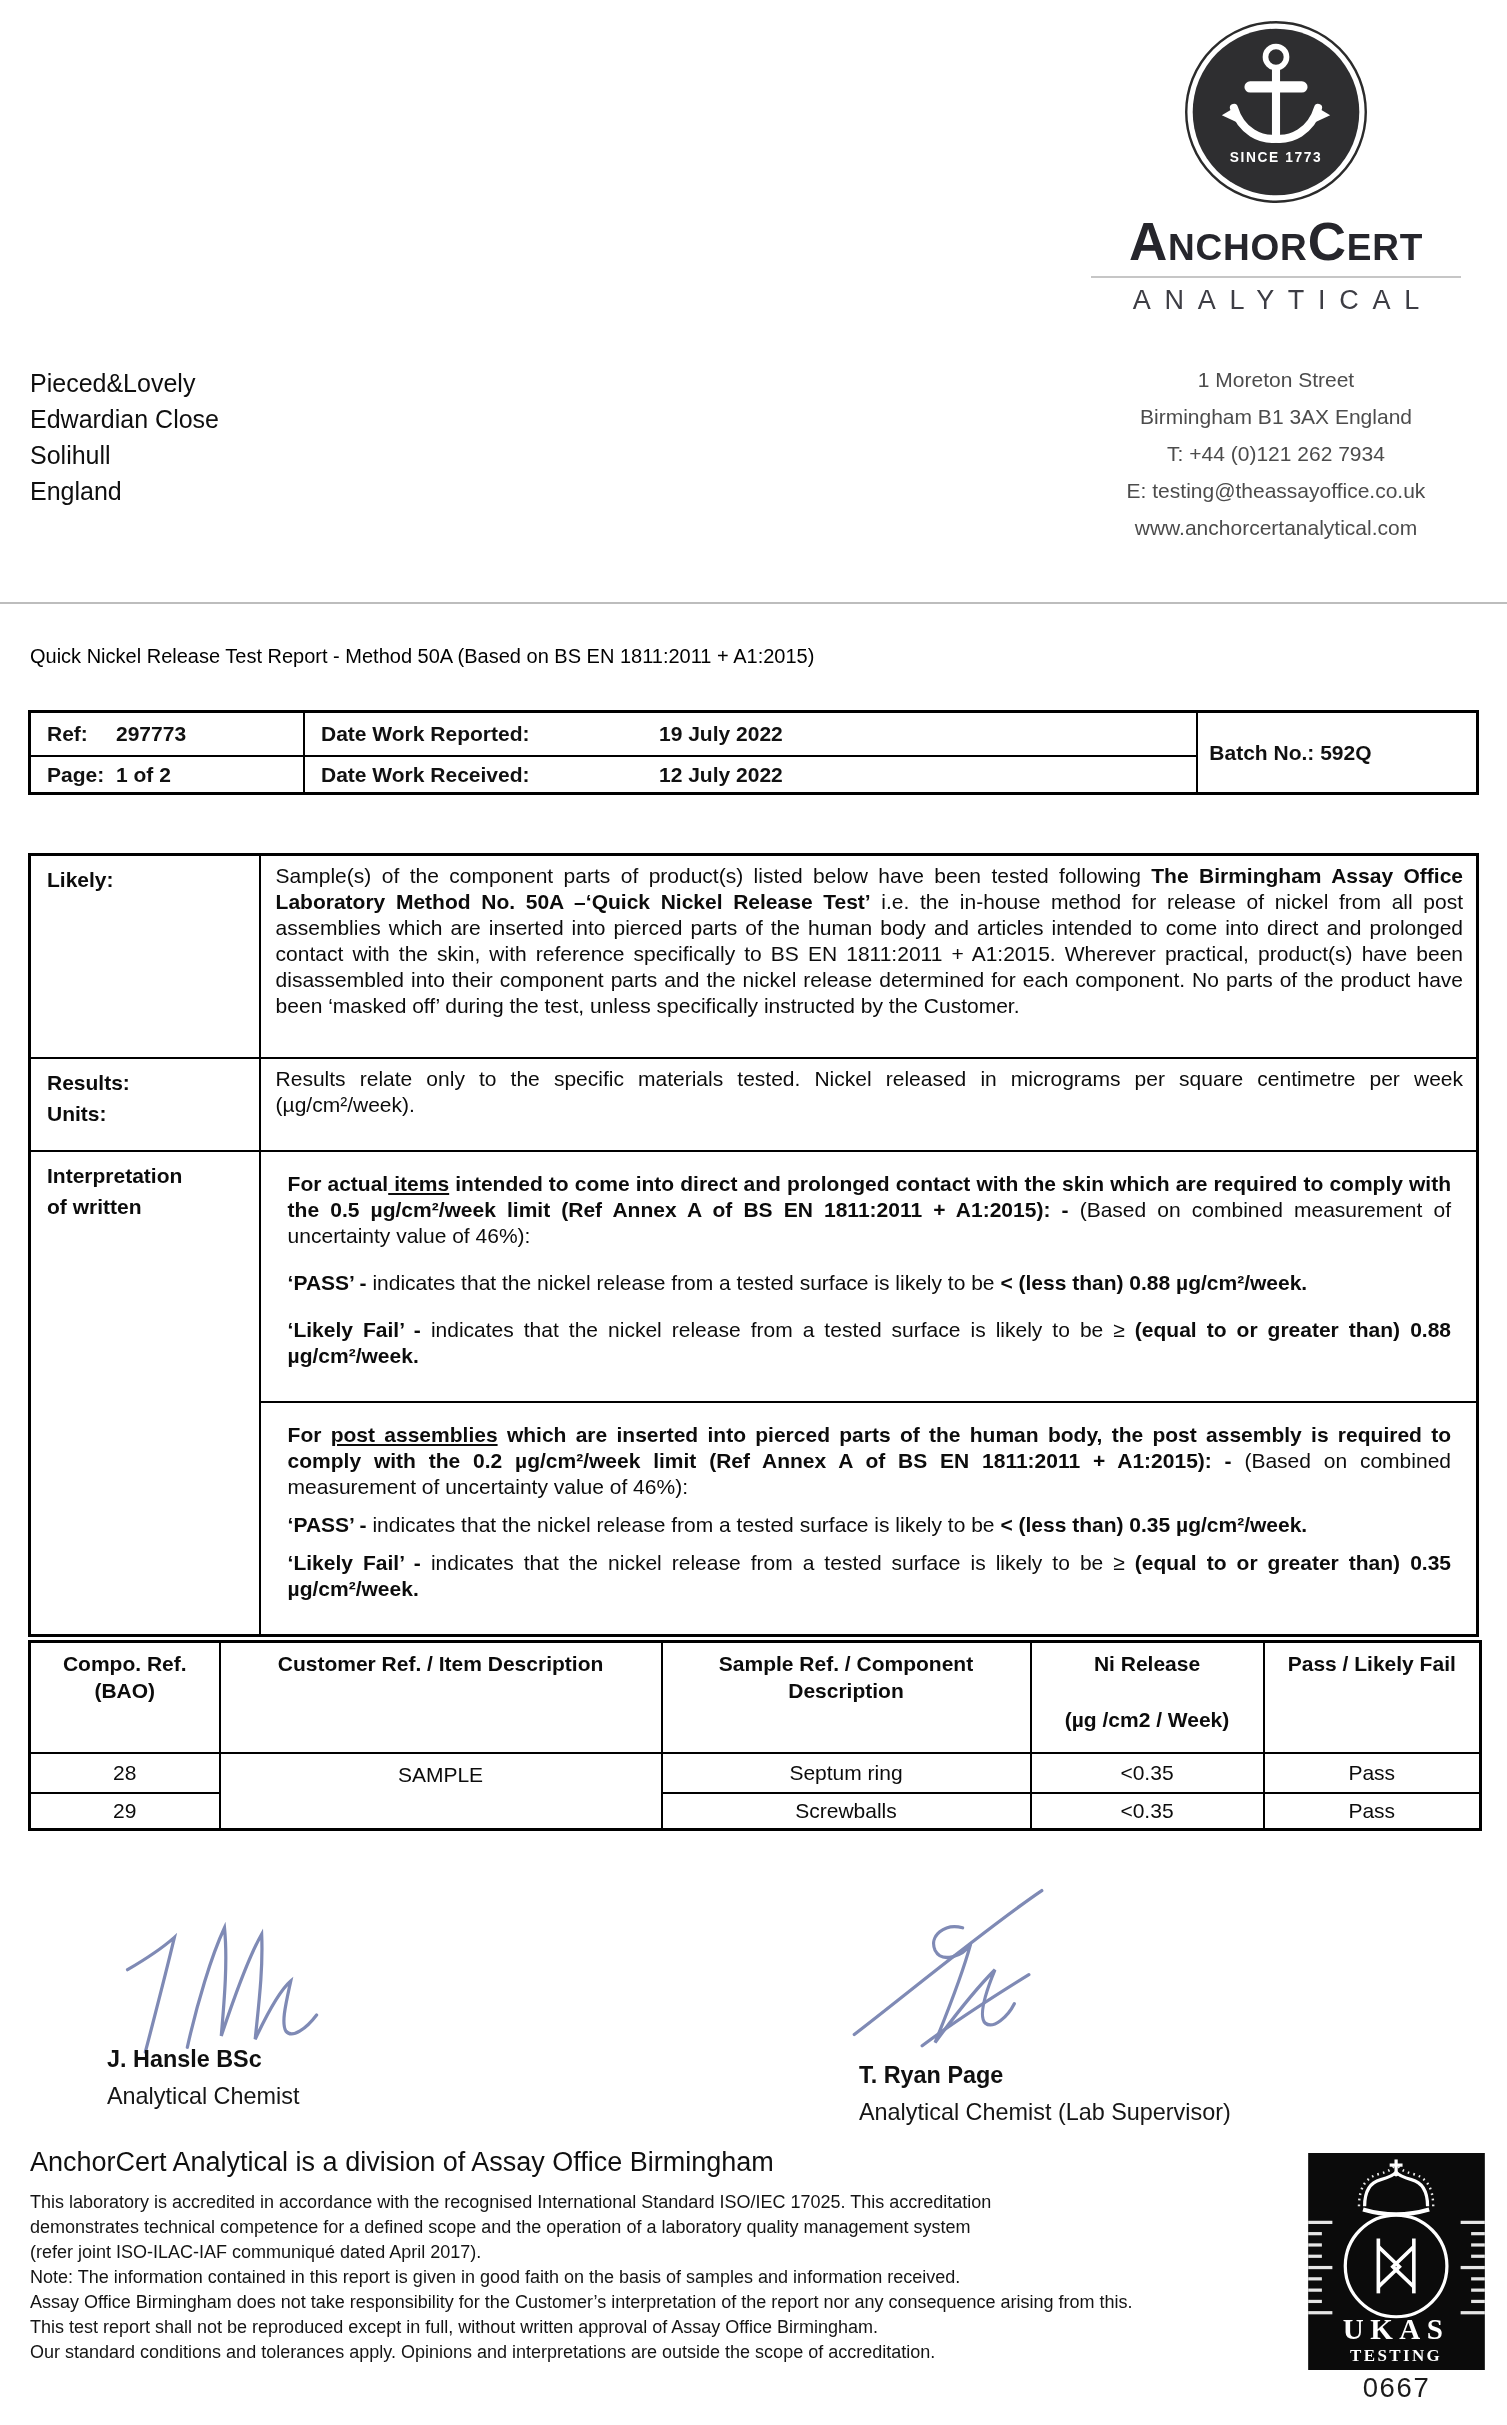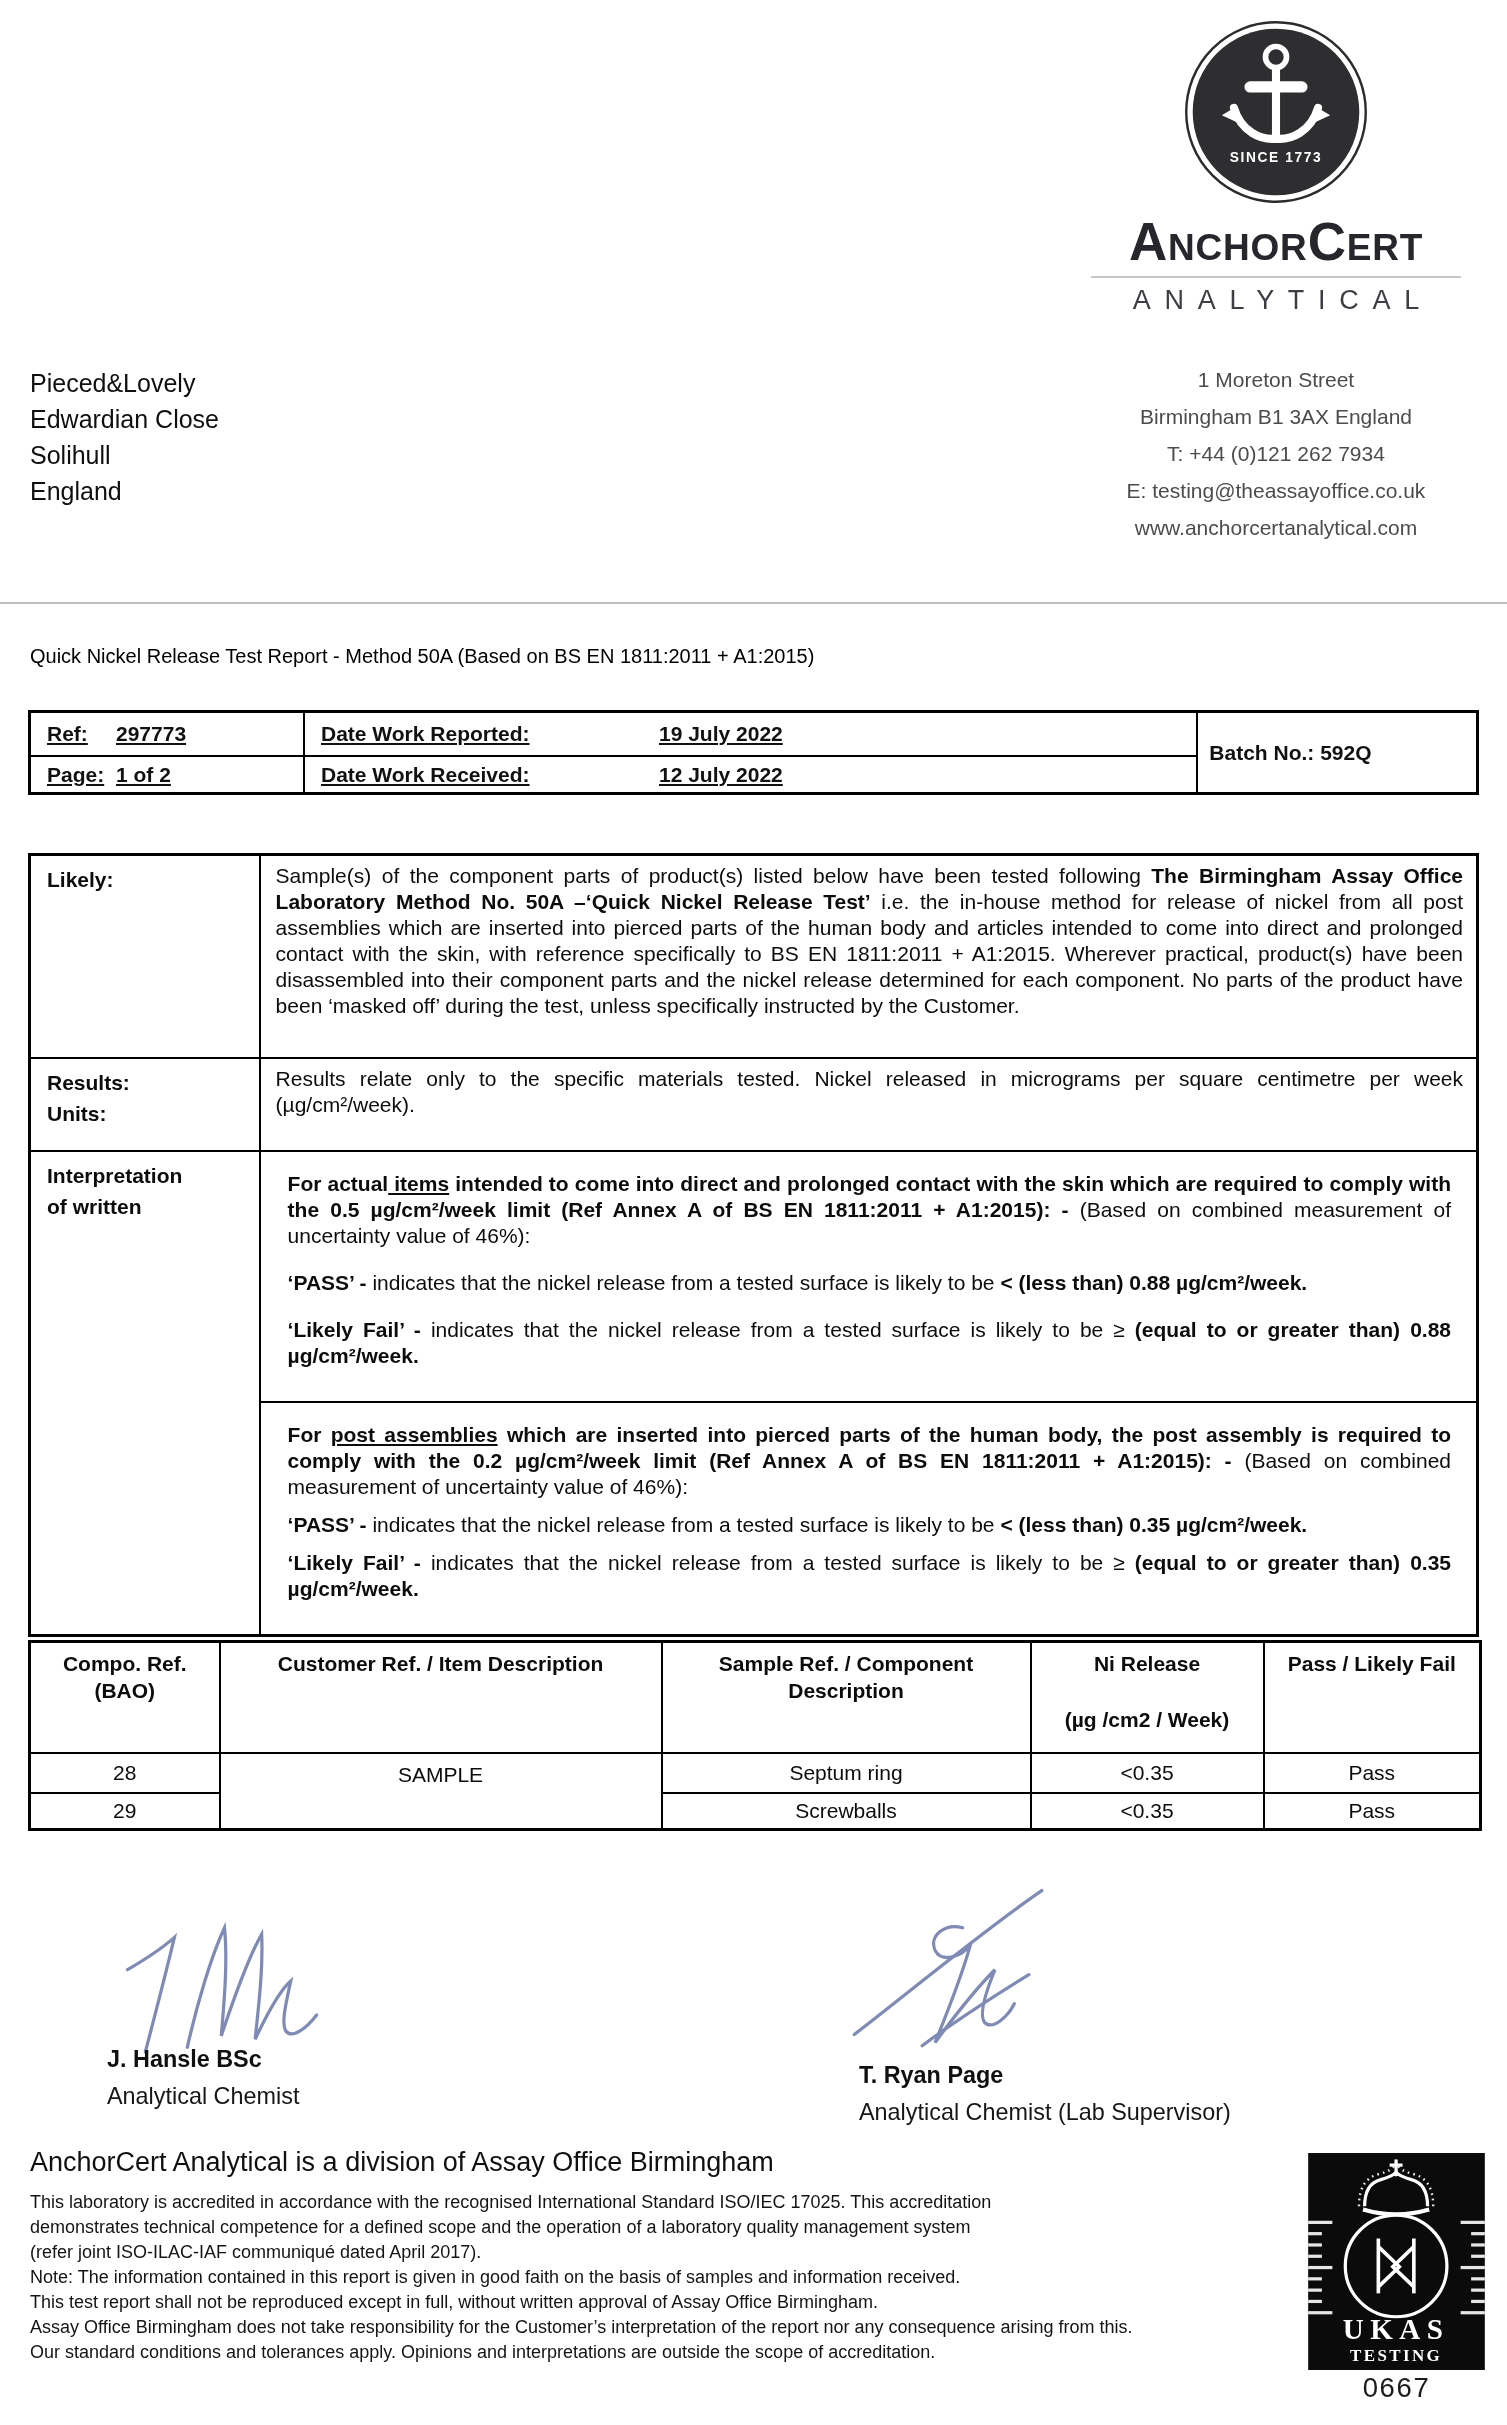--- a/index.html
+++ b/index.html
@@ -19,21 +19,21 @@
   .contact{position:absolute;left:1086px;top:361px;width:380px;text-align:center;
            font-size:21px;line-height:37px;color:#4c4c4c;font-weight:300;}
 
   .header-rule{position:absolute;left:0;top:602px;width:1507px;height:1.6px;background:#bdbdbd;}
   .title{position:absolute;left:30px;top:645px;font-size:20px;font-weight:normal;color:#000;}
 
   
   .ref-table{position:absolute;left:28px;top:710px;width:1451px;box-sizing:border-box;
              border:3.2px solid #000;display:grid;grid-template-columns:272px 893px 285px;
              grid-template-rows:42px 37px;font-size:21px;font-weight:bold;}
-  .rt{display:flex;align-items:center;padding-left:16px;box-sizing:border-box;text-decoration:underline;}
+  .rt{display:flex;align-items:center;padding-left:16px;box-sizing:border-box;}
   .rt-c2{border-left:2.4px solid #000;}
   .rt-r2{border-top:2.4px solid #000;}
   .rt-batch{grid-column:3;grid-row:1/3;border-left:2.4px solid #000;display:flex;
             align-items:center;padding-left:11.3px;box-sizing:border-box;}
   .rt-lbl{width:69px;flex:0 0 69px;}
   .rt-lblw{width:338px;flex:0 0 338px;}
 
   
   .info-table{position:absolute;left:28px;top:853px;width:1451px;box-sizing:border-box;
               border:3.2px solid #000;font-size:21px;line-height:26px;color:#0c0c0c;}
@@ -226,22 +226,22 @@
   </svg>
   <div class="sig-name" style="left:859px;top:2062px;">T. Ryan Page</div>
   <div class="sig-role" style="left:859px;top:2099px;">Analytical Chemist (Lab Supervisor)</div>
 
   <div class="division">AnchorCert Analytical is a division of Assay Office Birmingham</div>
   <div class="smallprint">
     <div>This laboratory is accredited in accordance with the recognised International Standard ISO/IEC 17025. This accreditation</div>
     <div>demonstrates technical competence for a defined scope and the operation of a laboratory quality management system</div>
     <div>(refer joint ISO-ILAC-IAF communiqué dated April 2017).</div>
     <div>Note: The information contained in this report is given in good faith on the basis of samples and information received.</div>
+    <div>Assay Office Birmingham does not take responsibility for the Customer’s interpretation of the report nor any consequence arising from this.</div>
     <div>This test report shall not be reproduced except in full, without written approval of Assay Office Birmingham.</div>
-    <div>Assay Office Birmingham does not take responsibility for the Customer’s interpretation of the report nor any consequence arising from this.</div>
     <div>Our standard conditions and tolerances apply. Opinions and interpretations are outside the scope of accreditation.</div>
   </div>
 
   <svg class="ukas-box" width="177" height="217" viewBox="0 0 219 269">
     <rect width="219" height="269" fill="#0b0b0b"></rect>
 
     <g stroke="#ffffff" fill="none" stroke-width="4">
       <line x1="109" y1="8" x2="109" y2="26"></line>
       <line x1="101" y1="15" x2="117" y2="15"></line>
       <path d="M70,66 Q70,38 90,33 Q105,29 109,24"></path>

